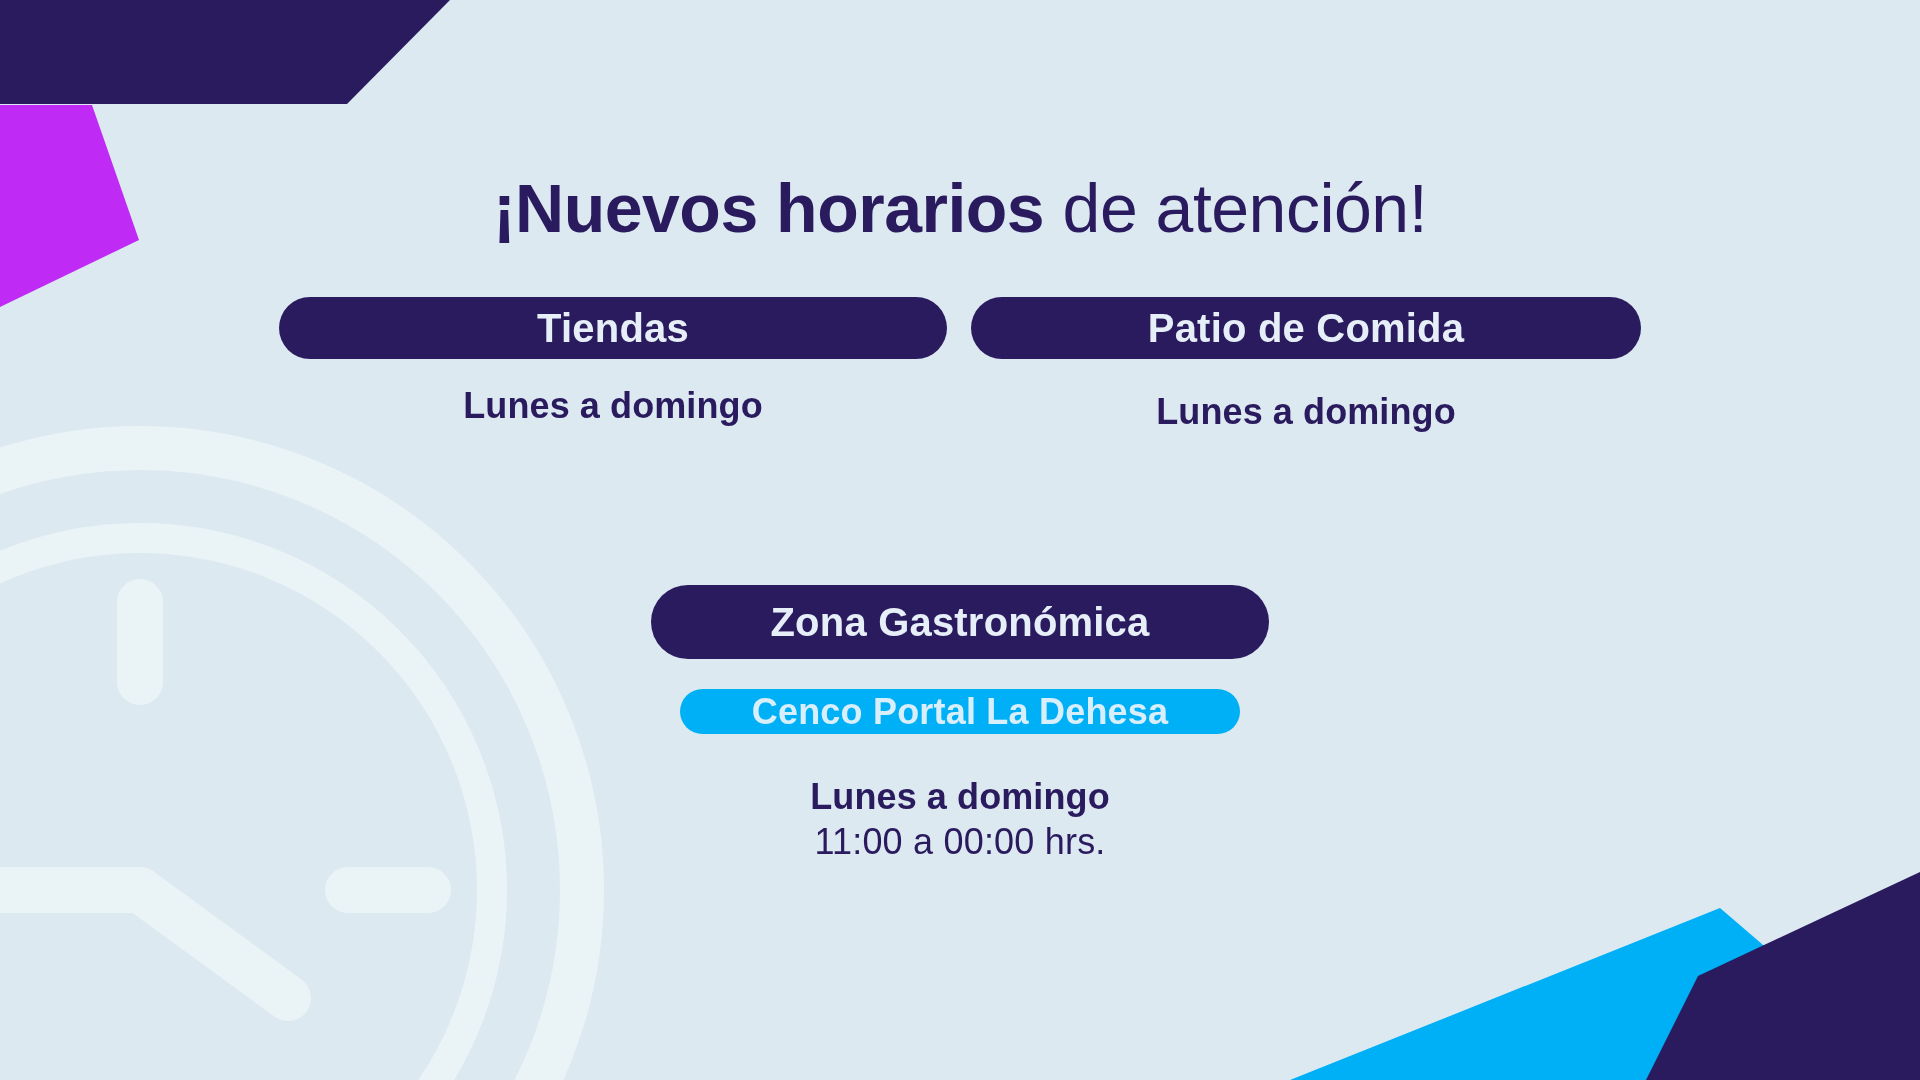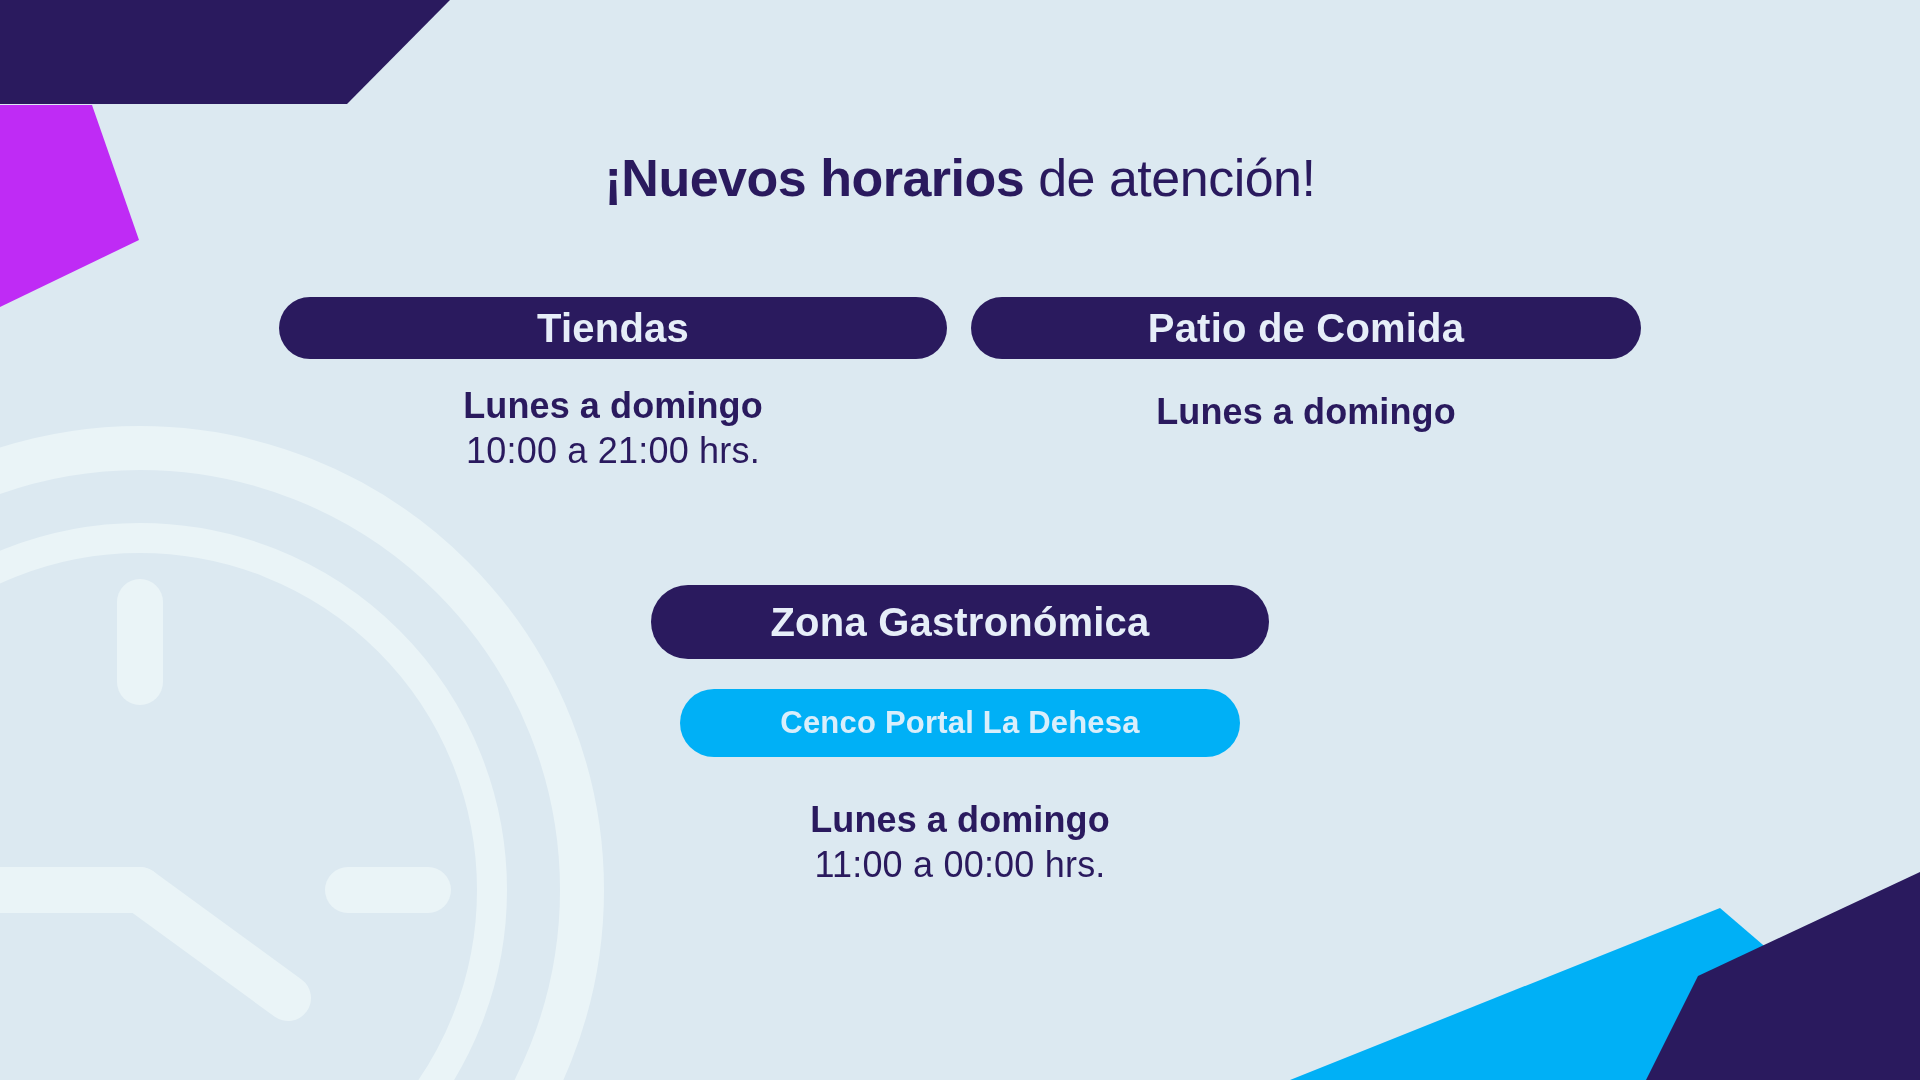--- a/index.html
+++ b/index.html
@@ -13,22 +13,22 @@
   
   .deco{position:absolute;inset:0;width:1920px;height:1080px;pointer-events:none;}
 
   
   .clock-wm{position:absolute;left:-330px;top:420px;width:940px;height:940px;pointer-events:none;}
 
   
   .content{position:absolute;inset:0;display:flex;flex-direction:column;align-items:center;}
 
   .title{
-    position:absolute;top:117px;left:0;right:0;text-align:center;
-    font-size:52px;line-height:1.0;color:#2a1a5e;white-space:nowrap;
+    position:absolute;top:128px;left:0;right:0;text-align:center;
+    font-size:68px;line-height:1.0;color:#2a1a5e;white-space:nowrap;
     letter-spacing:-0.5px;
   }
   .title .t-bold{font-weight:700;}
   .title .t-light{font-weight:300;}
 
   .row-top{
     position:absolute;top:297px;left:0;right:0;
     display:flex;justify-content:center;align-items:flex-start;gap:24px;
   }
   .col{display:flex;flex-direction:column;align-items:center;}
@@ -37,21 +37,21 @@
     display:inline-flex;align-items:center;justify-content:center;
     border-radius:999px;white-space:nowrap;
     font-weight:700;letter-spacing:0.2px;
   }
   .pill-dark{background:#2a1a5e;color:#e6eef8;}
   .pill-cyan{background:#00b0f6;color:#d9eefb;}
 
   .pill-tiendas{width:668px;height:62px;font-size:40px;}
   .pill-patio{width:670px;height:62px;font-size:40px;}
   .pill-zona{width:618px;height:74px;font-size:40px;}
-  .pill-cenco{width:560px;height:68px;font-size:31px;}
+  .pill-cenco{width:560px;height:45px;font-size:36px;}
 
   .sched{text-align:center;color:#2a1a5e;}
   .sched .day{font-weight:700;font-size:36px;line-height:1.26;letter-spacing:0.1px;}
   .sched .hours{font-weight:400;font-size:36px;line-height:1.26;letter-spacing:0.2px;}
 
   .sched-tiendas{margin-top:24px;}
   .sched-patio{margin-top:30px;}
 
   .block-zona{
     position:absolute;top:585px;left:0;right:0;
@@ -98,21 +98,20 @@
     <h1 class="title">
       <span class="t-bold">¡Nuevos horarios</span><span class="t-light"> de atención!</span>
     </h1>
 
     <div class="row-top">
 
       <div class="col">
         <div class="pill pill-dark pill-tiendas">Tiendas</div>
         <div class="sched sched-tiendas">
           <div class="day">Lunes a domingo</div>
-          <div class="hours">10:00 a 21:00 hrs.</div>
         </div>
       </div>
 
       <div class="col">
         <div class="pill pill-dark pill-patio">Patio de Comida</div>
         <div class="sched sched-patio">
           <div class="day">Lunes a domingo</div>
         </div>
       </div>
 

